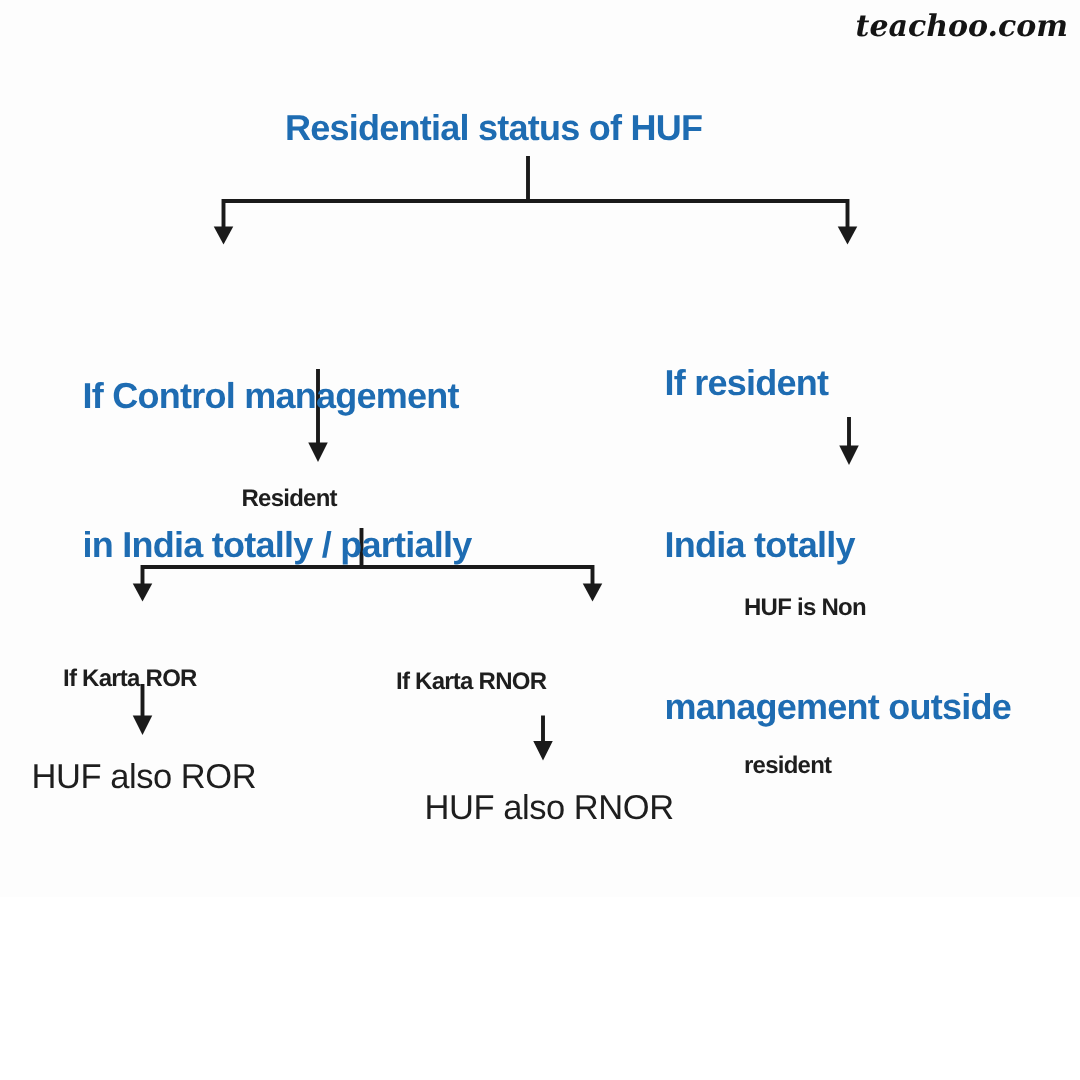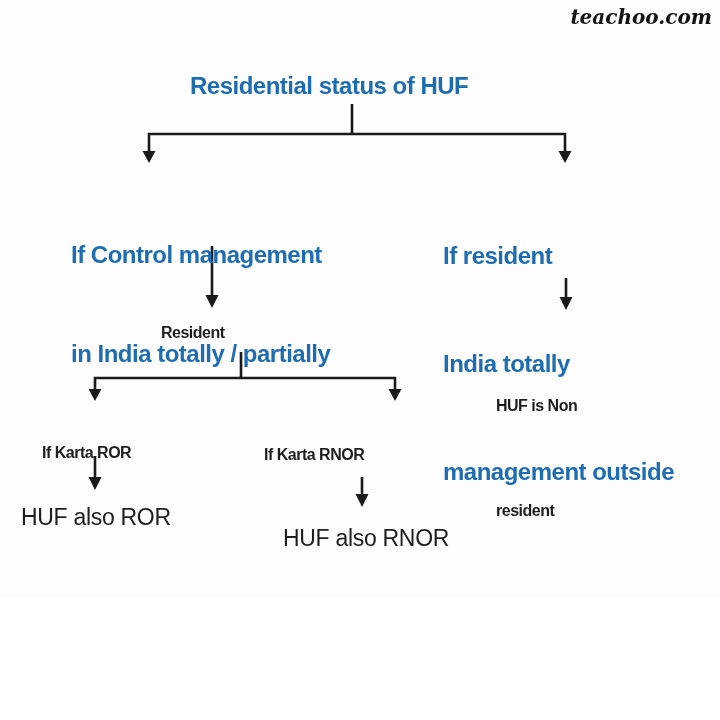--- a/index.html
+++ b/index.html
@@ -47,21 +47,21 @@
     font-size: 16px;
     letter-spacing: -0.5px;
   }
   .black-text {
     color: var(--text-black, #1e1e1e);
     font-weight: normal;
     font-size: 23px;
     letter-spacing: -0.3px;
   }
   .title-node      { left: 158px; top: 72px; margin-left: 32px; }
-  .left-cond       { left: 55px;  top: 172px; line-height: 33px; margin-left: 16px; }
+  .left-cond       { left: 55px;  top: 182px; line-height: 33px; }
   .right-cond      { left: 443px; top: 166px; line-height: 36px; }
   .resident-node   { left: 161px; top: 324px; }
   .nonres-node     { left: 496px; top: 318px; line-height: 35px; }
   .karta-ror-node  { left: 42px;  top: 412px; margin-top: 32px; }
   .karta-rnor-node { left: 264px; top: 414px; margin-top: 32px; }
   .huf-ror-node    { left: 21px;  top: 504px; }
   .huf-rnor-node   { left: 283px; top: 525px; }
   .watermark {
     position: absolute;
     right: 8px;

